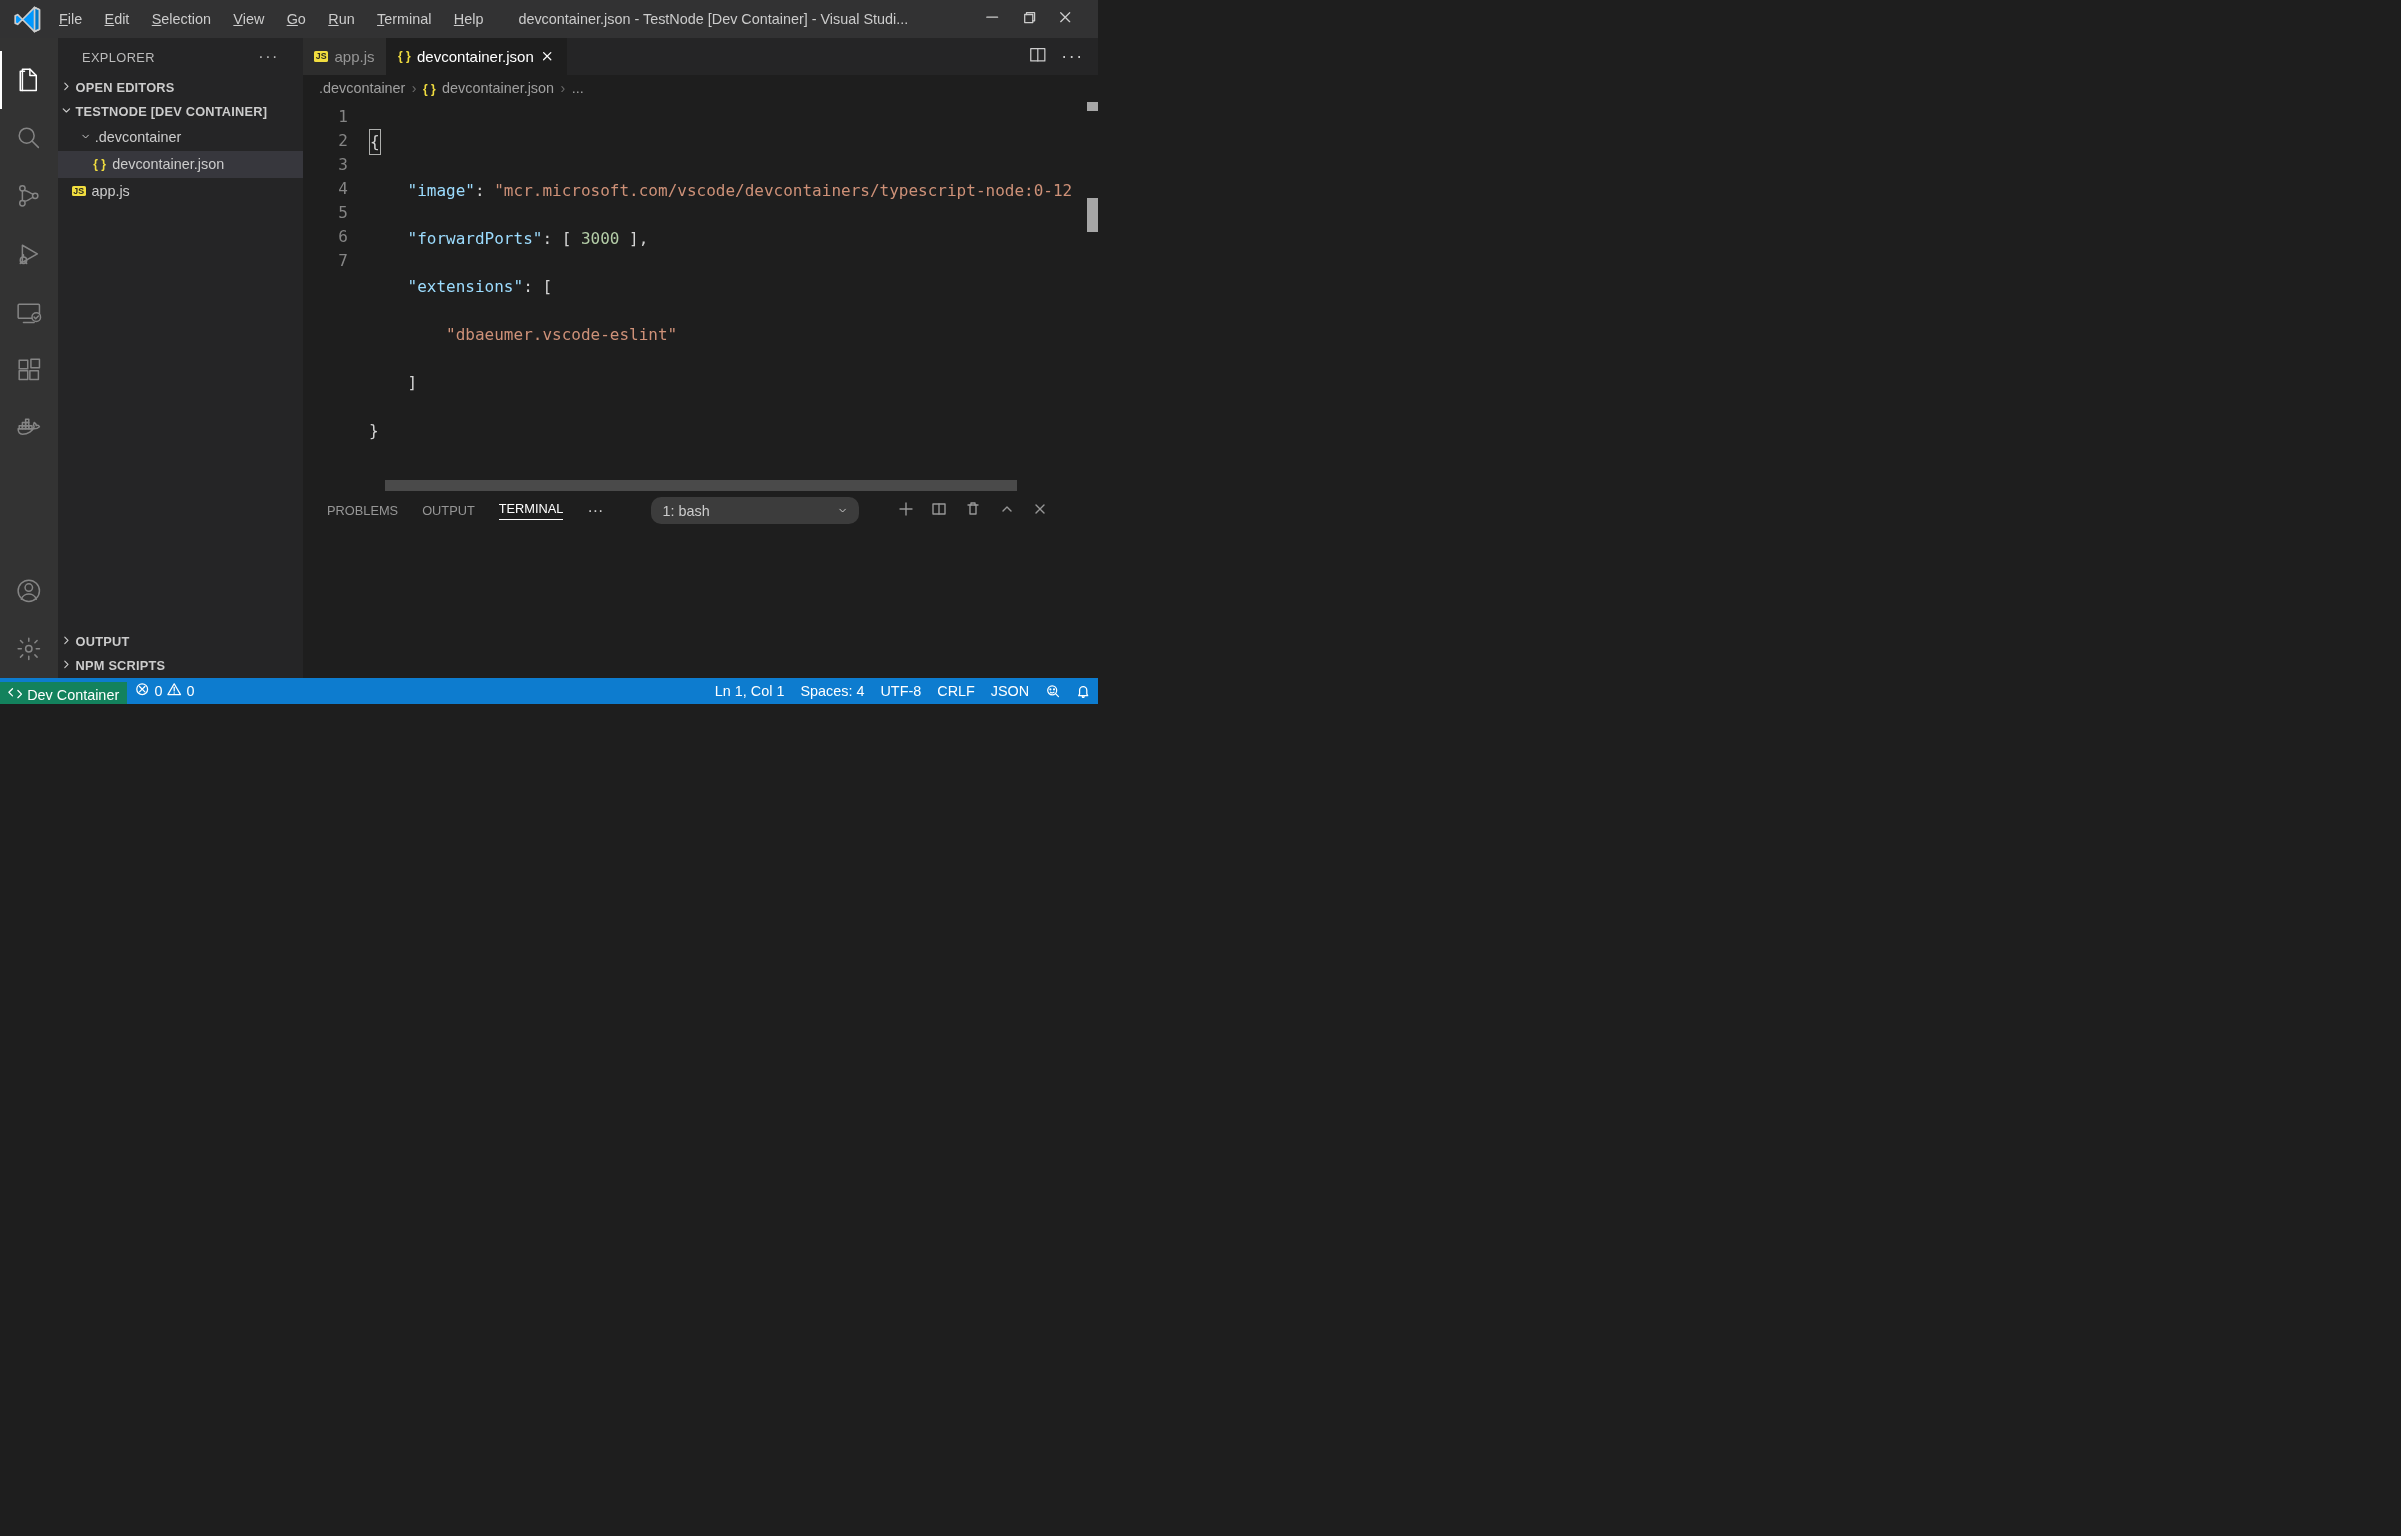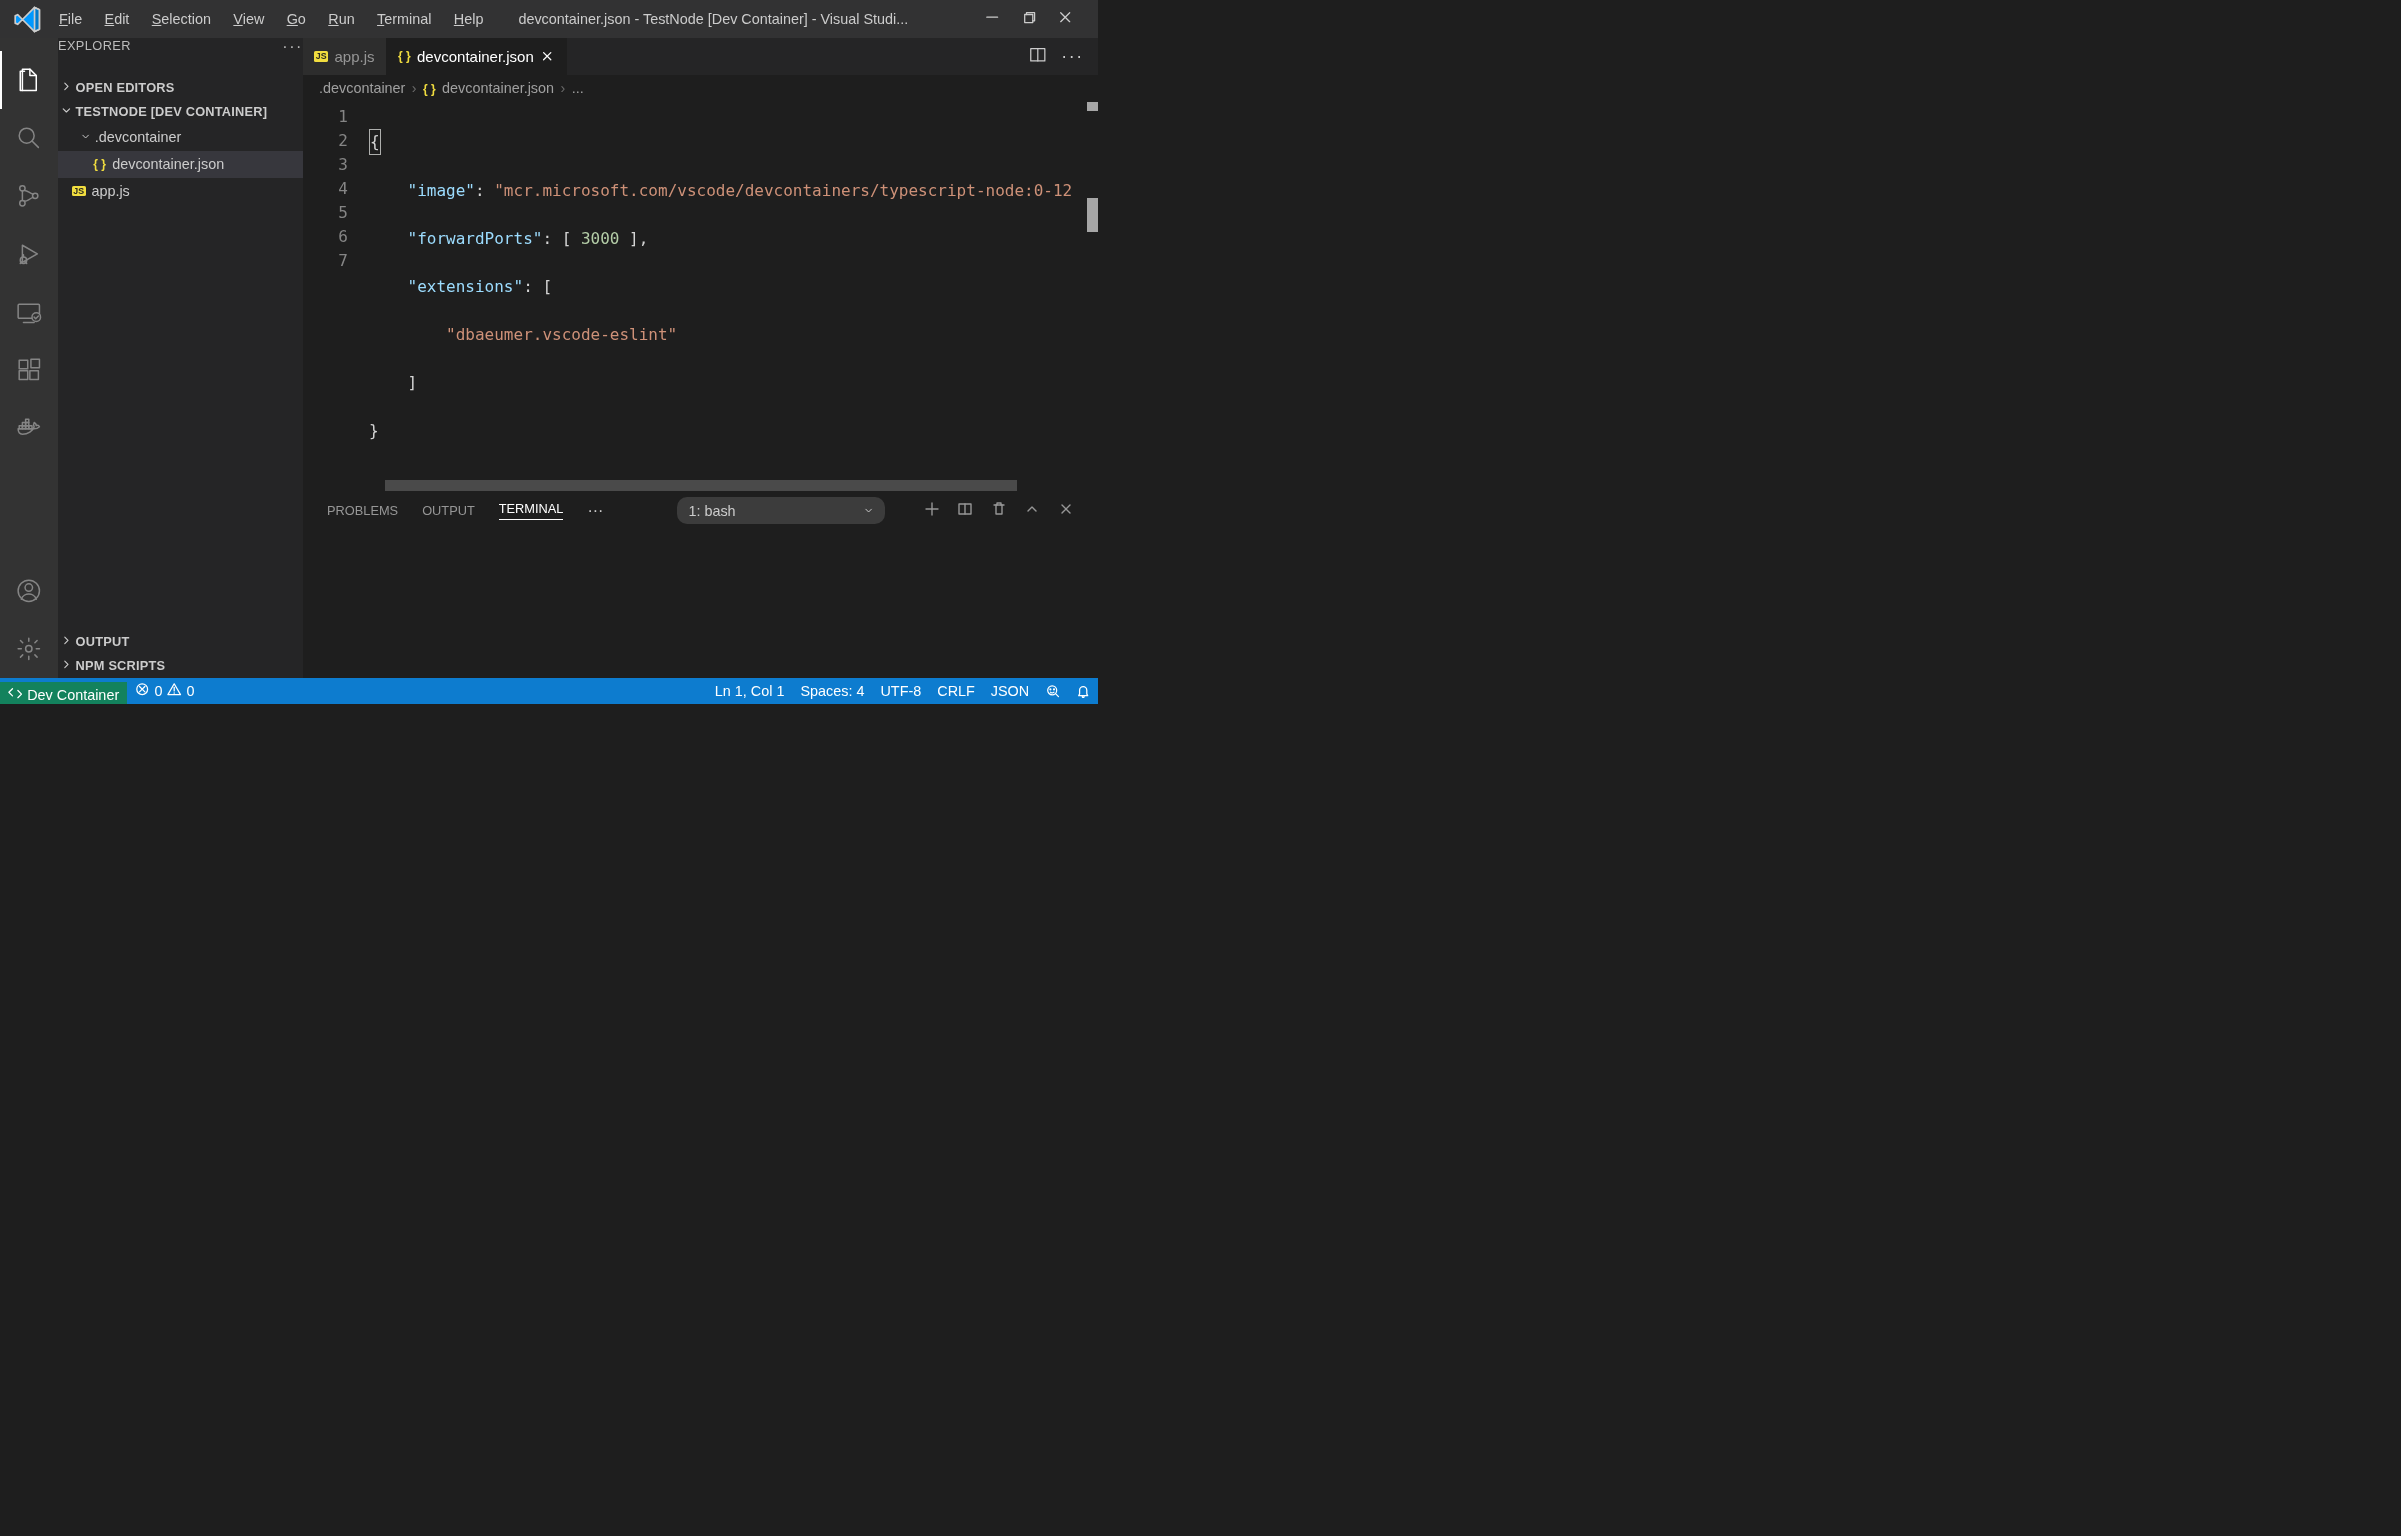--- a/index.html
+++ b/index.html
@@ -57,21 +57,22 @@
 .sidebar {
   width: 245px;
   background: #252526;
   display: flex;
   flex-direction: column;
   flex-shrink: 0;
 }
 .sidebar-header {
   height: 38px;
   display: flex;
-  padding: 0 0;
+  align-items: center;
+  padding: 0 24px;
   font-size: 12.8px;
   color: #bbb;
   letter-spacing: 0.4px;
 }
 .sidebar-header .title-text { flex:1; }
 .sidebar-section {
   display: flex; align-items: center;
   padding: 4px 4.8px 4px 1.6px;
   font-size: 12.8px; font-weight: 700;
   color: #ccc; letter-spacing: 0.2px;
@@ -110,21 +111,21 @@
 
 .code-area { flex:1; display:flex; font-family:Consolas,monospace; font-size:16px; position:relative; }
 .gutter { width:66px; text-align:right; color:#858585; padding-right:21px; padding-top:3.2px; line-height:24px; }
 .code { flex:1; padding-top:3.2px; line-height:24px; white-space:pre; overflow:hidden; position:relative;}
 .tok-brace{color:#d4d4d4;} .tok-key{color:#9cdcfe;} .tok-str{color:#ce9178;} .tok-num{color:#b5cea8;} .tok-punct{color:#d4d4d4;}
 .code .cursor-box{ border:0.8px solid #aeafad; display:inline-block; }
 
 .hscrollbar { position:absolute; left:82px; right:0; bottom:0; height:11.2px; background:transparent; }
 .hscrollbar .thumb{ position:absolute; left:0; top:0; height:11.2px; width:632px; background:#4a4a4a; }
 
-.panel { height: 203px; border-top:0.8px solid #1e1e1e; background:#1e1e1e; display:flex; flex-direction:column; }
+.panel { height: 203px; border-top:0.8px solid #1e1e1e; background:#1e1e1e; display:flex; flex-direction:row; }
 .panel-tabs { height:38px; display:flex; align-items:center; padding:0 24px; gap:24px; font-size:12.8px; color:#969696; }
 .panel-tabs .ptab.active { color:#fff; border-bottom:0.8px solid #fff; padding-bottom:2.4px; }
 .panel-tabs .dots{ color:#ccc; font-size:16px; }
 .panel-tabs .spacer{ flex:1; }
 .term-select { display:flex; align-items:center; background:#3c3c3c; height:27px; padding:0 11.2px; min-width:208px; font-size:14.4px; color:#ccc; justify-content:space-between;border-radius:10px;}
 .panel-tabs .panel-icons{ display:flex; gap:17.6px; align-items:center; margin-left:14.4px; }
 .panel-tabs .panel-icons svg{ width:16px; height:16px; }
 .term-body { flex:1; padding: 12.8px 24px; font-family:Consolas,monospace; font-size:16px; color:#ccc; }
 
 .statusbar {

